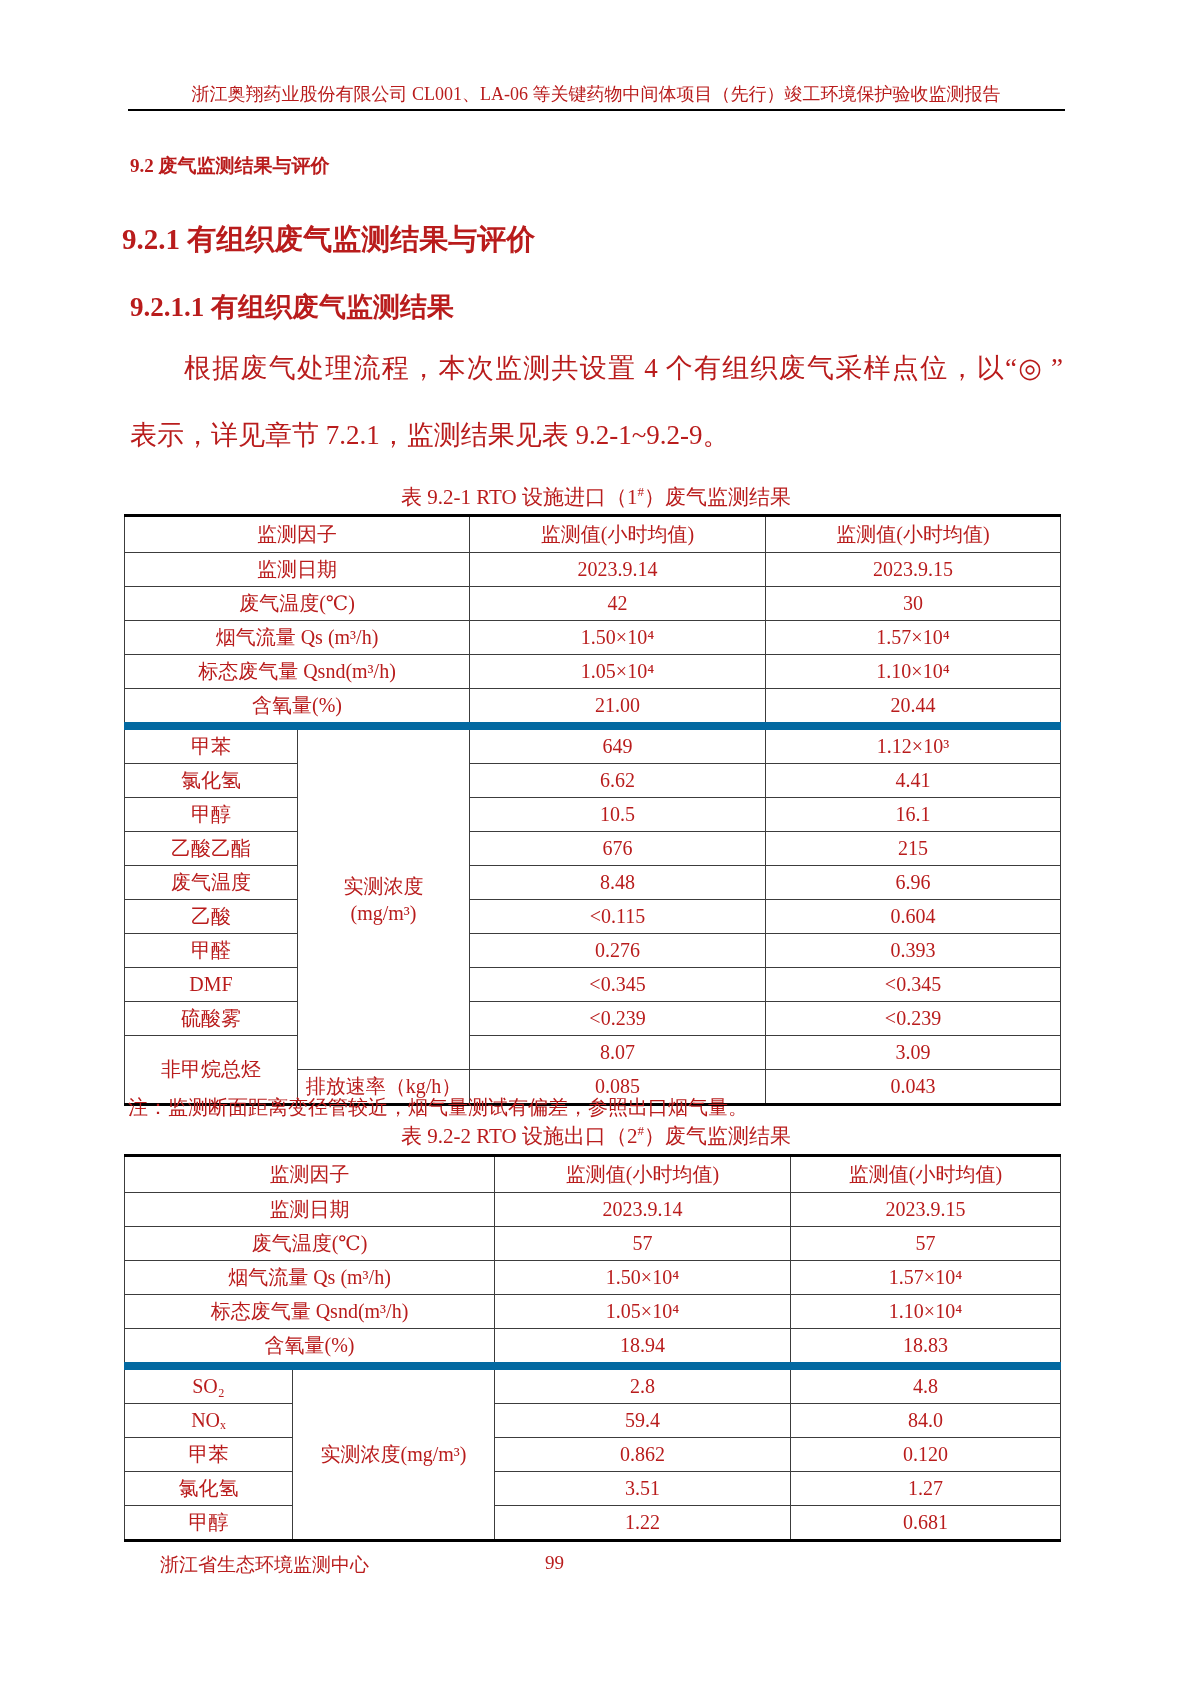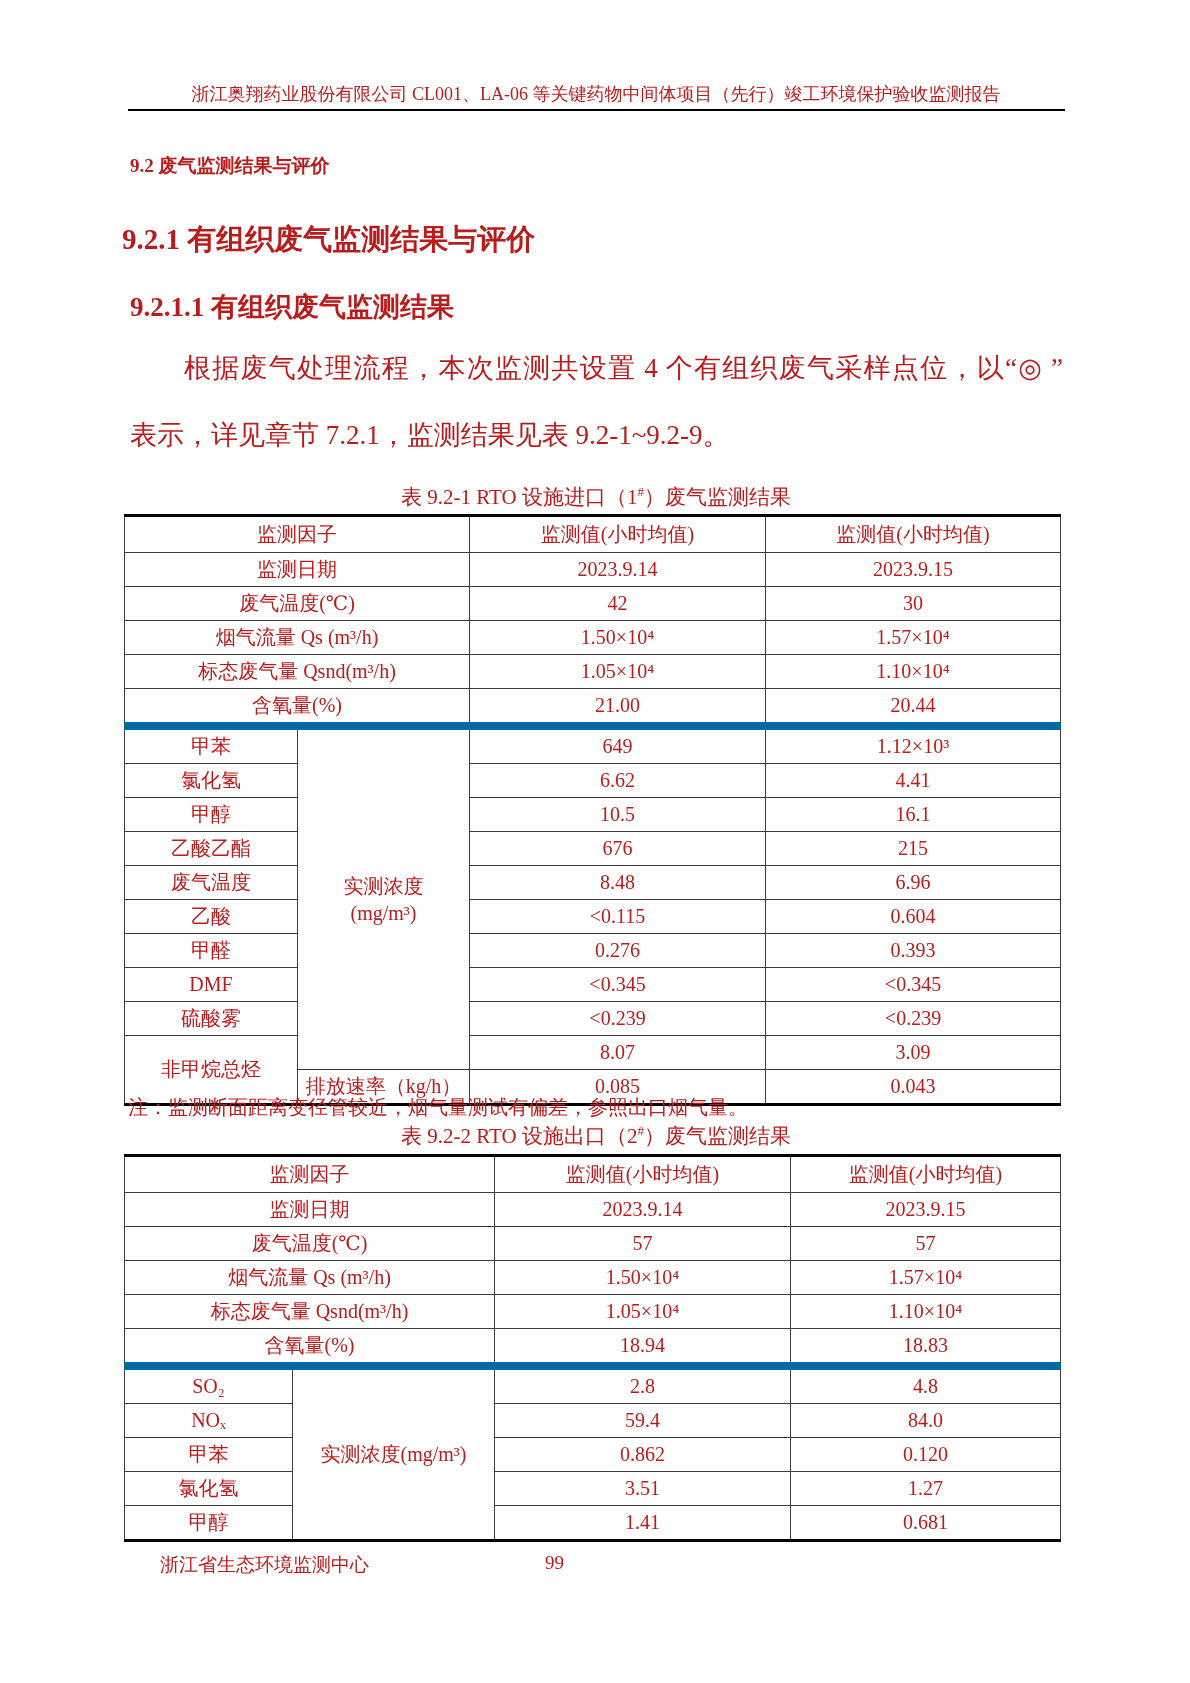--- a/index.html
+++ b/index.html
@@ -232,21 +232,21 @@
       <td>0.862</td>
       <td>0.120</td>
     </tr>
     <tr>
       <td>氯化氢</td>
       <td>3.51</td>
       <td>1.27</td>
     </tr>
     <tr>
       <td>甲醇</td>
-      <td>1.41</td>
+      <td>1.22</td>
       <td>0.681</td>
     </tr>
   </tbody>
     </table>
 
   <div class="abs footer-left">浙江省生态环境监测中心</div>
   <div class="abs footer-page">99</div>
 
 </div>
 

